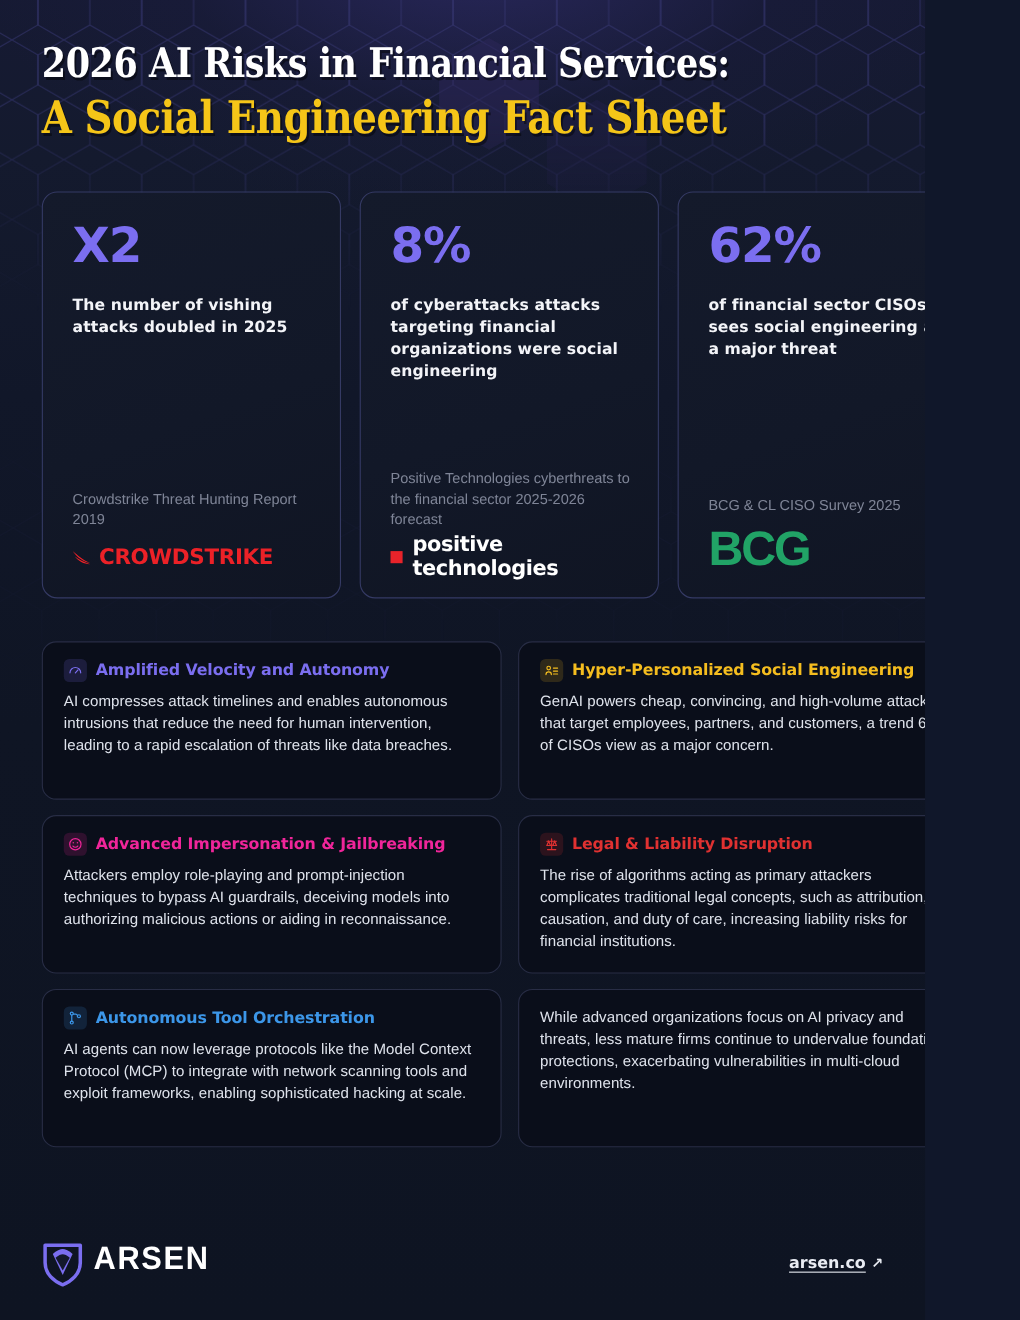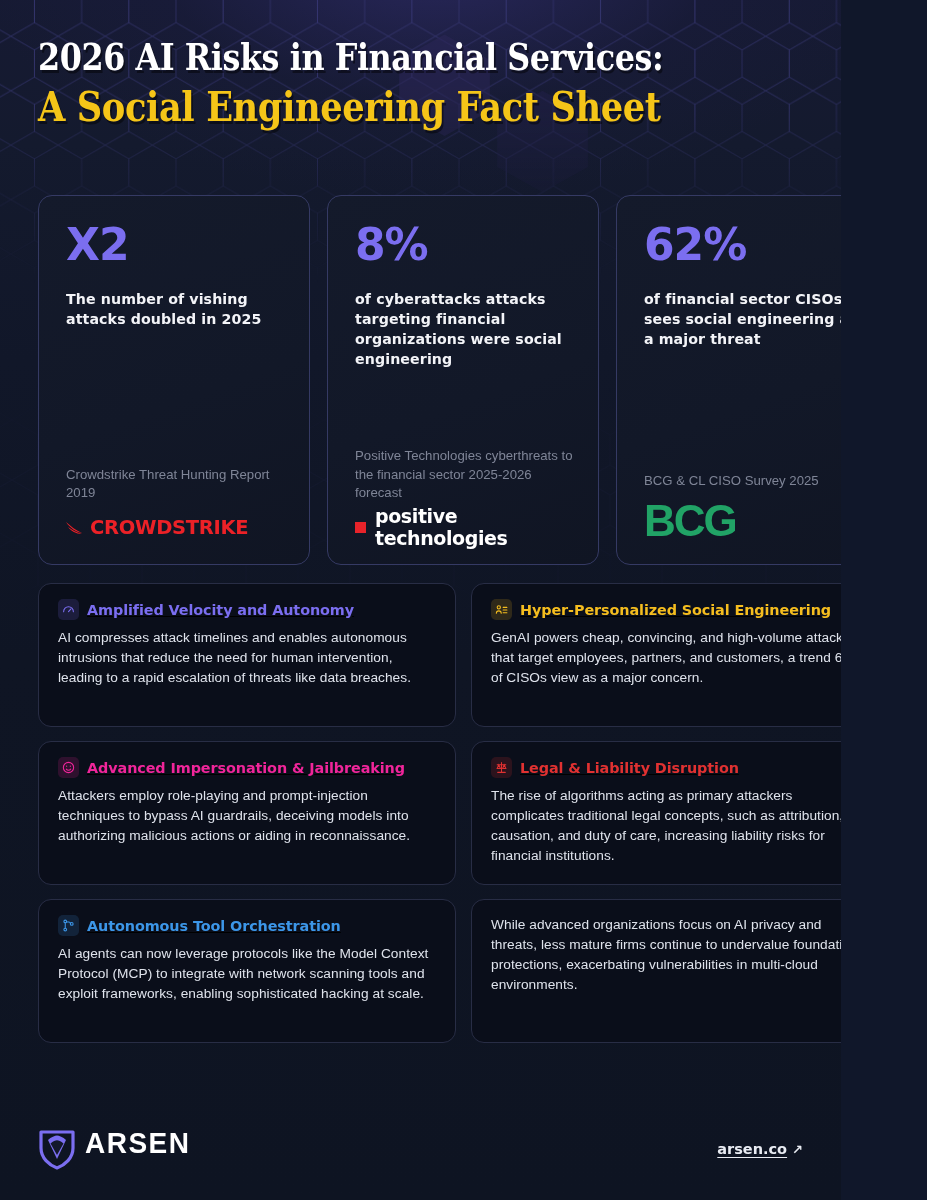--- a/index.html
+++ b/index.html
@@ -65,21 +65,21 @@
     font-size: 41px;
     color: #f5c518;
     margin-top: 6px;
     text-shadow: 2px 3px 0 rgba(0,0,0,0.45);
   }
 
   
   #stats-row {
     position: absolute;
     left: 38px;
-    top: 195px;
+    top: 174px;
     width: 851px;
     display: flex;
     gap: 17px;
   }
   .stat-card {
     width: 272px;
     height: 370px;
     border: 1px solid #353a64;
     border-radius: 14px;
     background: linear-gradient(160deg, #141a2b 0%, #121828 55%, #101523 100%);
@@ -166,21 +166,20 @@
     border-radius: 13px;
     background: #0a0e1a;
     padding: 15px 19px 14px 19px;
     overflow: hidden;
   }
   .risk-head {
     display: flex;
     align-items: center;
     gap: 8px;
     margin-bottom: 8px;
-    text-decoration: underline;
   }
   .risk-icon {
     width: 21px; height: 21px;
     border-radius: 5px;
     display: flex; align-items: center; justify-content: center;
     flex: none;
   }
   .risk-icon svg { width: 13px; height: 13px; display: block; }
   .risk-title {
     font-size: 14.4px;

